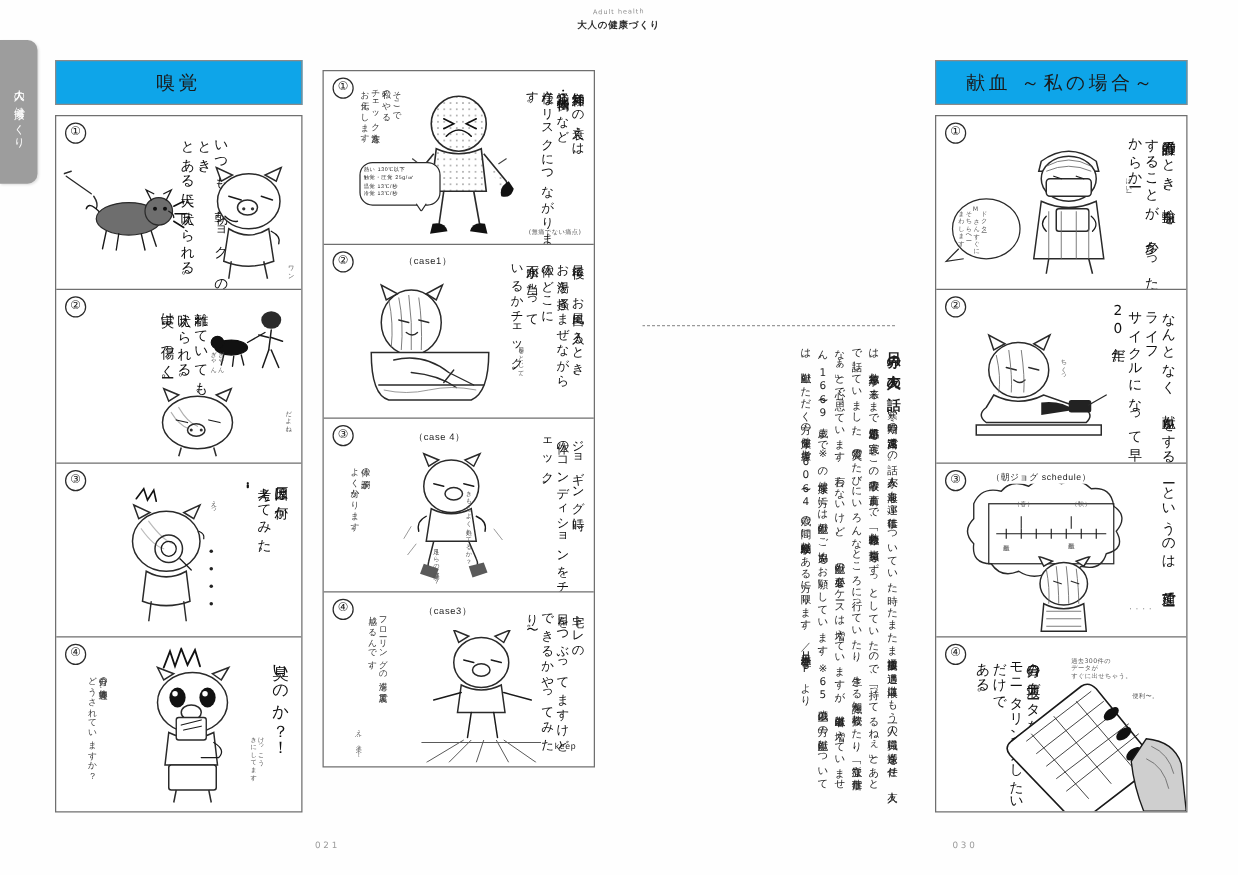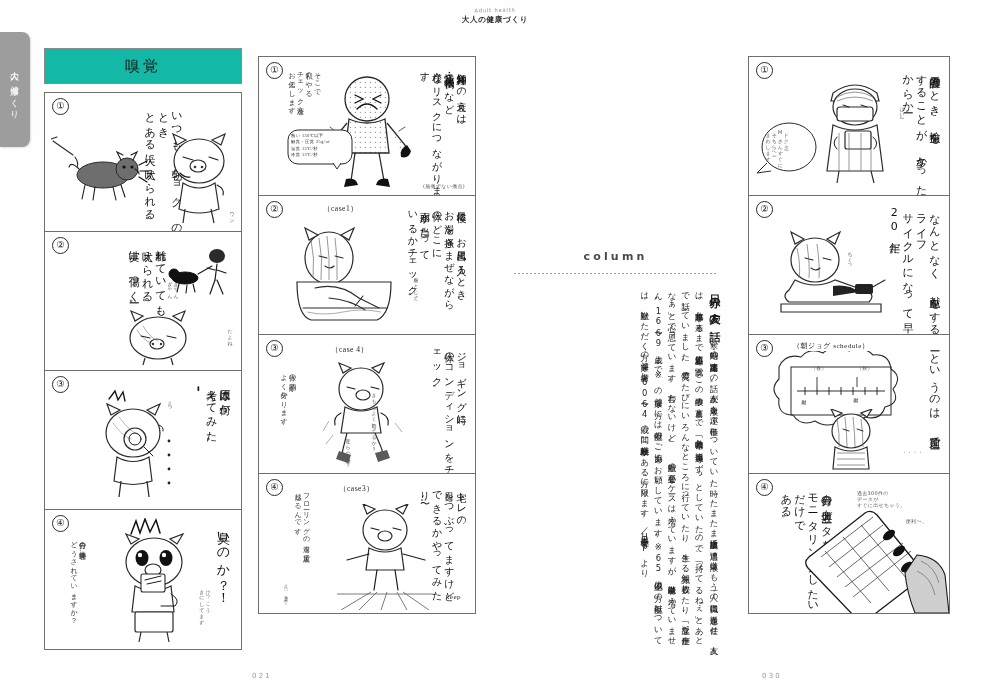--- a/index.html
+++ b/index.html
@@ -37,21 +37,21 @@
     transform:rotate(-1.2deg);
   }
   .logo .jp{
     display:block;margin-top:3px;font-size:7.6px;letter-spacing:.6px;color:#2b2b2b;
     font-family:"DejaVu Sans","Liberation Sans",sans-serif;font-weight:bold;
   }
 
   
   .col{position:absolute;top:48px;}
   .col-head{
-    border:1px solid #8a8a8a;background:#14b8a6;
+    border:1px solid #8a8a8a;background:#0ea5e9;
     height:34px;display:flex;align-items:center;justify-content:center;
     font-size:15px;color:#1a1a1a;letter-spacing:3px;
     font-family:"DejaVu Sans","Liberation Sans",sans-serif;
   }
   .strip{border:1px solid #6f6f6f;border-top:none;margin-top:8px;background:#fff;}
   .strip.first{margin-top:8px;border-top:1px solid #6f6f6f;}
   .panel{
     position:relative;border-bottom:1px solid #6f6f6f;
     box-sizing:border-box;overflow:hidden;
   }
@@ -67,21 +67,21 @@
     position:absolute;
     writing-mode:vertical-rl;text-orientation:upright;
     font-family:"DejaVu Sans","Liberation Sans",sans-serif;
     color:#101010;line-height:1.22;letter-spacing:1px;
     white-space:pre-line;
   }
   .cap.sm{font-size:7px;letter-spacing:.6px;color:#3a3a3a;}
   .cap.xs{font-size:5px;letter-spacing:.3px;color:#585858;}
   .label{
     position:absolute;font-size:7.5px;color:#1b1b1b;letter-spacing:.5px;
-    font-family:Liberation Serif, serif;
+    font-family:Liberation Sans, sans-serif;
   }
 
   
   .art{position:absolute;}
   .art svg{display:block;}
 
   
   .column-block{position:absolute;left:508px;top:250px;width:215px;height:400px;}
   .column-title{
     text-align:center;font-size:11px;letter-spacing:3.2px;color:#4a4a4a;
@@ -500,30 +500,30 @@
           </svg>
         </div>
         <span class="cap xs" style="left:24px;bottom:10px;">え…楽？！</span>
         <span class="label" style="right:14px;bottom:12px;font-size:7px;">keep</span>
       </div>
 
     </div>
   </div>
 
   <div class="column-block">
-    <div class="column-title">column</div>
     <div class="column-rule"></div>
     <div class="column-body">
       <span class="head">日赤の友人の話</span>
       <span>寒い時期の高速道路での話。友人が血液を運ぶ仕事についていた時、たまたま交通事故に遭遇。血液はもう一人の職員に搬送を任せ、友人は、救急車等が来るまで応急処置を実践。この事故の直前まで、「救急救命」の指導員をずっとしていたので、「持ってるねぇ」とあとで話していました。震災のたびにいろんなところに行っていたり、生きる知識を教授したり、「立派な仕事だなぁ」と心で思っています。言わないけど。
 献血の必要なケースは増えていますが、献血者は増えていません。16〜69歳まで※の健康な方には献血のご協力をお願いしています。※65歳以上の方の献血については、献血いただく方の健康を考慮し60〜64歳の間に献血経験がある方に限ります。／日本赤十字社HPより</span>
     </div>
   </div>
 
   <div class="col" id="col-blood" style="left:748px;width:202px;">
+    <div class="col-head">献血 ～私の場合～</div>
     <div class="strip first">
 
       <div class="panel" style="height:139px;">
         <span class="pnum">①</span>
         <span class="cap" style="right:8px;top:10px;font-size:11px;">看護師のとき、輸血を
 することが 多かったからかー</span>
         <div class="art" style="left:66px;top:14px;">
           <svg width="80" height="116" viewBox="0 0 80 116">
             <g fill="#fff" stroke="#2a2a2a" stroke-width="1.2">
               <path d="M18 22 q22 -16 44 0 l2 8 -48 0 z"></path>

